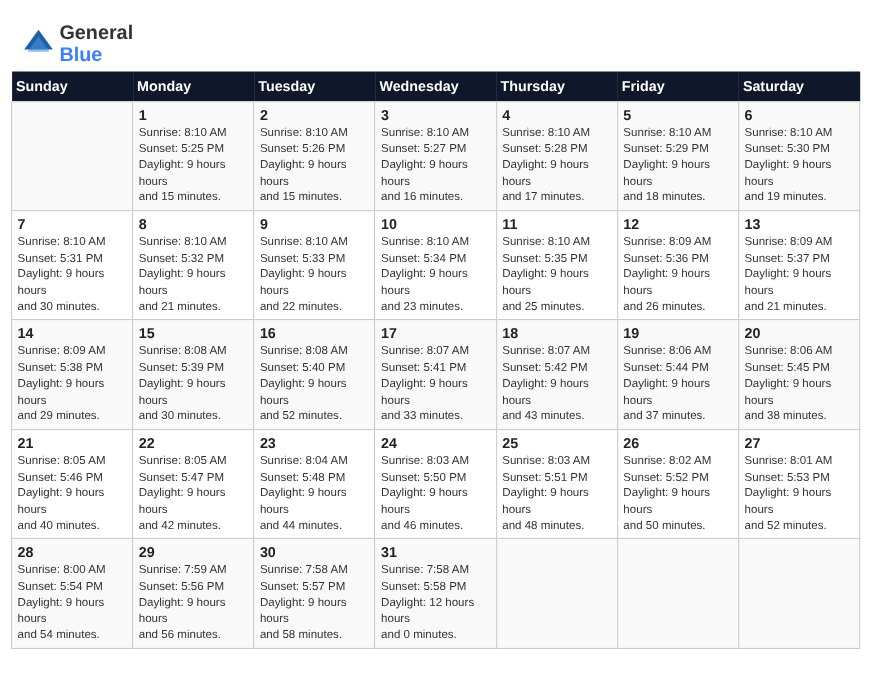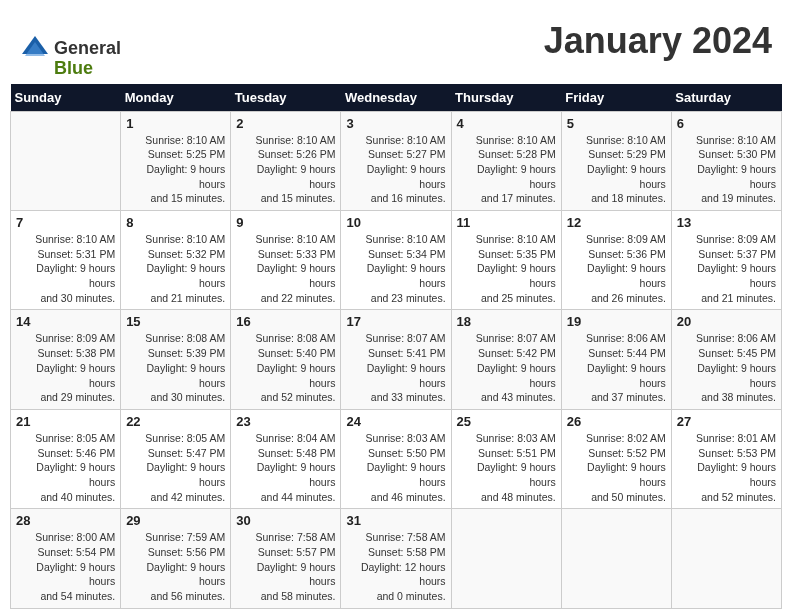--- a/index.html
+++ b/index.html
@@ -22,26 +22,25 @@
     }
     .logo-text {
       display: flex;
       flex-direction: column;
       line-height: 1.1;
     }
     .logo-general {
       font-size: 18px;
       font-weight: bold;
       color: #333;
-      margin-top: 19px;
     }
     .logo-blue {
       font-size: 18px;
       font-weight: bold;
-      color: #4d7c0f;
+      color: #3b82f6;
     }
     .logo-icon {
       width: 30px;
       height: 30px;
       margin-right: 4px;
     }
     .title-block {
       text-align: right;
     }
     .main-title {
@@ -77,21 +76,20 @@
       font-size: 13px;
       font-weight: bold;
       color: #222;
       display: block;
       margin-bottom: 2px;
     }
     tbody tr td .day-info {
       color: #333;
       font-size: 10.5px;
       line-height: 1.4;
-      text-align: right;
     }
     tbody tr:nth-child(odd) td {
       background-color: #f9f9f9;
     }
     tbody tr:nth-child(even) td {
       background-color: #fff;
     }
     .empty-cell {
       background-color: #f9f9f9;
     }
@@ -104,21 +102,20 @@
     <svg class="logo-icon" viewBox="0 0 30 30" xmlns="http://www.w3.org/2000/svg">
       <polygon points="15,2 28,20 2,20" fill="#1a5fa8"></polygon>
       <polygon points="15,8 25,22 5,22" fill="#4a90d9" opacity="0.6"></polygon>
     </svg>
     <div class="logo-text">
       <span class="logo-general">General</span>
       <span class="logo-blue">Blue</span>
     </div>
   </div>
   <div class="title-block">
-    <div class="main-title">January 2024</div>
   </div>
 </div>
 
 <table>
   <thead>
     <tr>
       <th>Sunday</th>
       <th>Monday</th>
       <th>Tuesday</th>
       <th>Wednesday</th>

